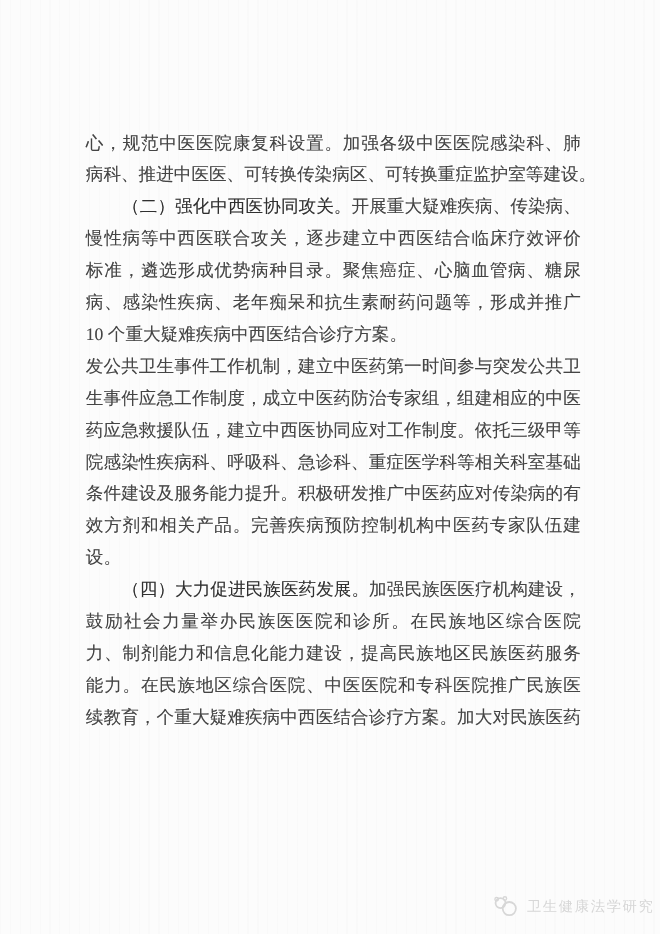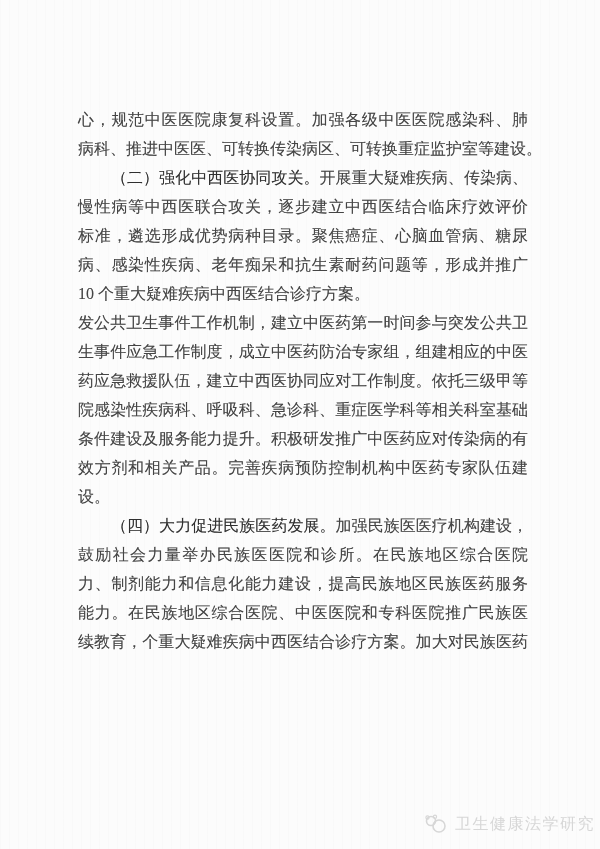--- a/index.html
+++ b/index.html
@@ -18,21 +18,21 @@
     overflow: hidden;
   }
   .page {
     position: relative;
     width: 600px;
     height: 849px;
   }
   .doc-body {
     position: absolute;
     left: 78px;
-    top: 105px;
+    top: 116px;
     width: 450px;
   }
   .line {
     height: 29px;
     line-height: 29px;
     font-size: 16px;
     color: var(--text, #454545);
     text-align: justify;
     text-align-last: justify;
     white-space: nowrap;
@@ -51,21 +51,21 @@
   }
   .watermark {
     position: absolute;
     right: 5px;
     top: 810px;
     height: 28px;
     display: flex;
     align-items: center;
     gap: 6px;
     color: var(--wm, #d7d7d7);
-    font-size: 16px;
+    font-size: 13px;
     letter-spacing: 1.5px;
     font-family: "Liberation Sans", "DejaVu Sans", sans-serif;
     user-select: none;
   }
   .wm-logo {
     width: 26px;
     height: 22px;
     flex: 0 0 auto;
   }
 </style>

